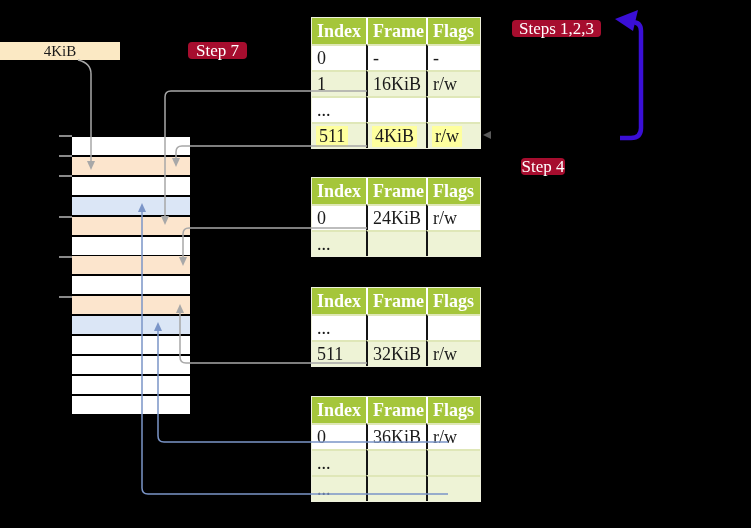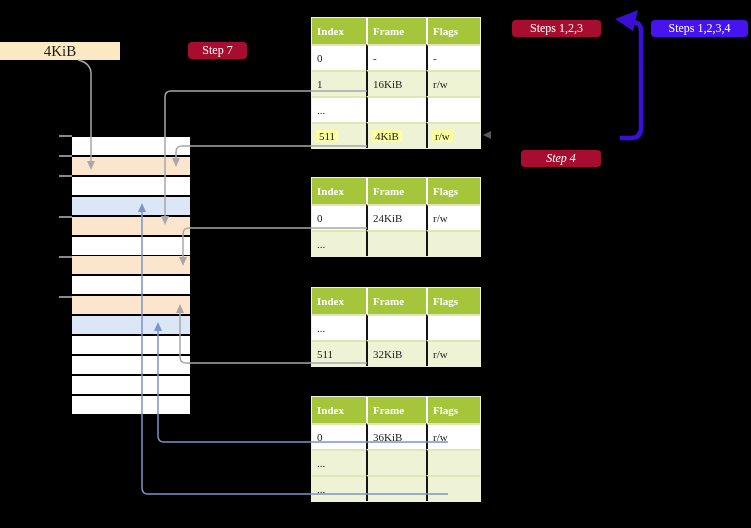--- a/index.html
+++ b/index.html
@@ -6,28 +6,28 @@
   #canvas{position:relative;width:751px;height:528px;background:var(--bg,#000);
           font-family:"Liberation Serif", serif;overflow:hidden;}
 
   
   .frame-box{position:absolute;left:0;top:42px;width:120px;height:18px;
              background:var(--box_fill);color:var(--box_text);
              text-align:center;line-height:18px;font-size:15px;}
 
   
   .badge{position:absolute;height:17px;line-height:17px;text-align:center;
-         color:var(--badge_text);font-size:12px;border-radius:4px;white-space:nowrap;}
+         color:var(--badge_text);font-size:17px;border-radius:4px;white-space:nowrap;}
   .badge.red{background:var(--badge_red);}
   .badge.blue{background:var(--badge_blue);}
 
   
   table.ptable{position:absolute;border-collapse:separate;border-spacing:0;
                table-layout:fixed;width:168px;outline:1px solid var(--table_border_outer);
-               font-size:11px;z-index:2;}
+               font-size:18px;z-index:2;}
   .ptable th{background:var(--table_header_bg);color:var(--table_header_text);
              font-weight:bold;text-align:left;}
   .ptable th,.ptable td{height:26px;box-sizing:border-box;padding:0 0 0 5px;
                         overflow:hidden;white-space:nowrap;}
   .ptable td{background:var(--table_row_plain);color:#1a1a1a;}
   .ptable tr.shade td{background:var(--table_row_shade);}
   .ptable th + th{border-left:2px solid #ffffff;}
   .ptable td + td{border-left:2px solid var(--table_sep_dark);}
   .ptable tbody td{border-top:2px solid var(--table_sep_light);}
   .hl{background:var(--highlight);display:inline-block;padding:0 3px;margin-left:-1px;}
@@ -40,22 +40,21 @@
 </style>
 </head>
 <body>
 
 <div id="canvas">
 
   <div class="frame-box">4KiB</div>
 
   <div class="badge red" style="left: 188px; top: 42px; width: 59px;">Step 7</div>
   <div class="badge red" style="left: 512px; top: 20px; width: 89px;">Steps 1,2,3</div>
-  <div class="badge blue" style="left: 651px; top: 20px; width: 97px;">Steps 1,2,3,4</div>
-  <div class="badge red" style="left: 521px; top: 150px; width: 80px; font-style: italic;">Step 4</div>
+  <div class="badge red" style="left: 521px; top: 158px; width: 44px;">Step 4</div>
 
   <div id="stack-layer">
       <div class="mrow" style="left: 72px; top: 137px; width: 118px; height: 18px; background: rgb(255, 255, 255);"></div>
       <div class="mrow" style="left: 72px; top: 156.9px; width: 118px; height: 18px; background: rgb(252, 229, 205);"></div>
       <div class="mrow" style="left: 72px; top: 176.8px; width: 118px; height: 18px; background: rgb(255, 255, 255);"></div>
       <div class="mrow" style="left: 72px; top: 196.7px; width: 118px; height: 18px; background: rgb(219, 230, 246);"></div>
       <div class="mrow" style="left: 72px; top: 216.6px; width: 118px; height: 18px; background: rgb(252, 229, 205);"></div>
       <div class="mrow" style="left: 72px; top: 236.5px; width: 118px; height: 18px; background: rgb(255, 255, 255);"></div>
       <div class="mrow" style="left: 72px; top: 256.4px; width: 118px; height: 18px; background: rgb(252, 229, 205);"></div>
       <div class="mrow" style="left: 72px; top: 276.3px; width: 118px; height: 18px; background: rgb(255, 255, 255);"></div>

